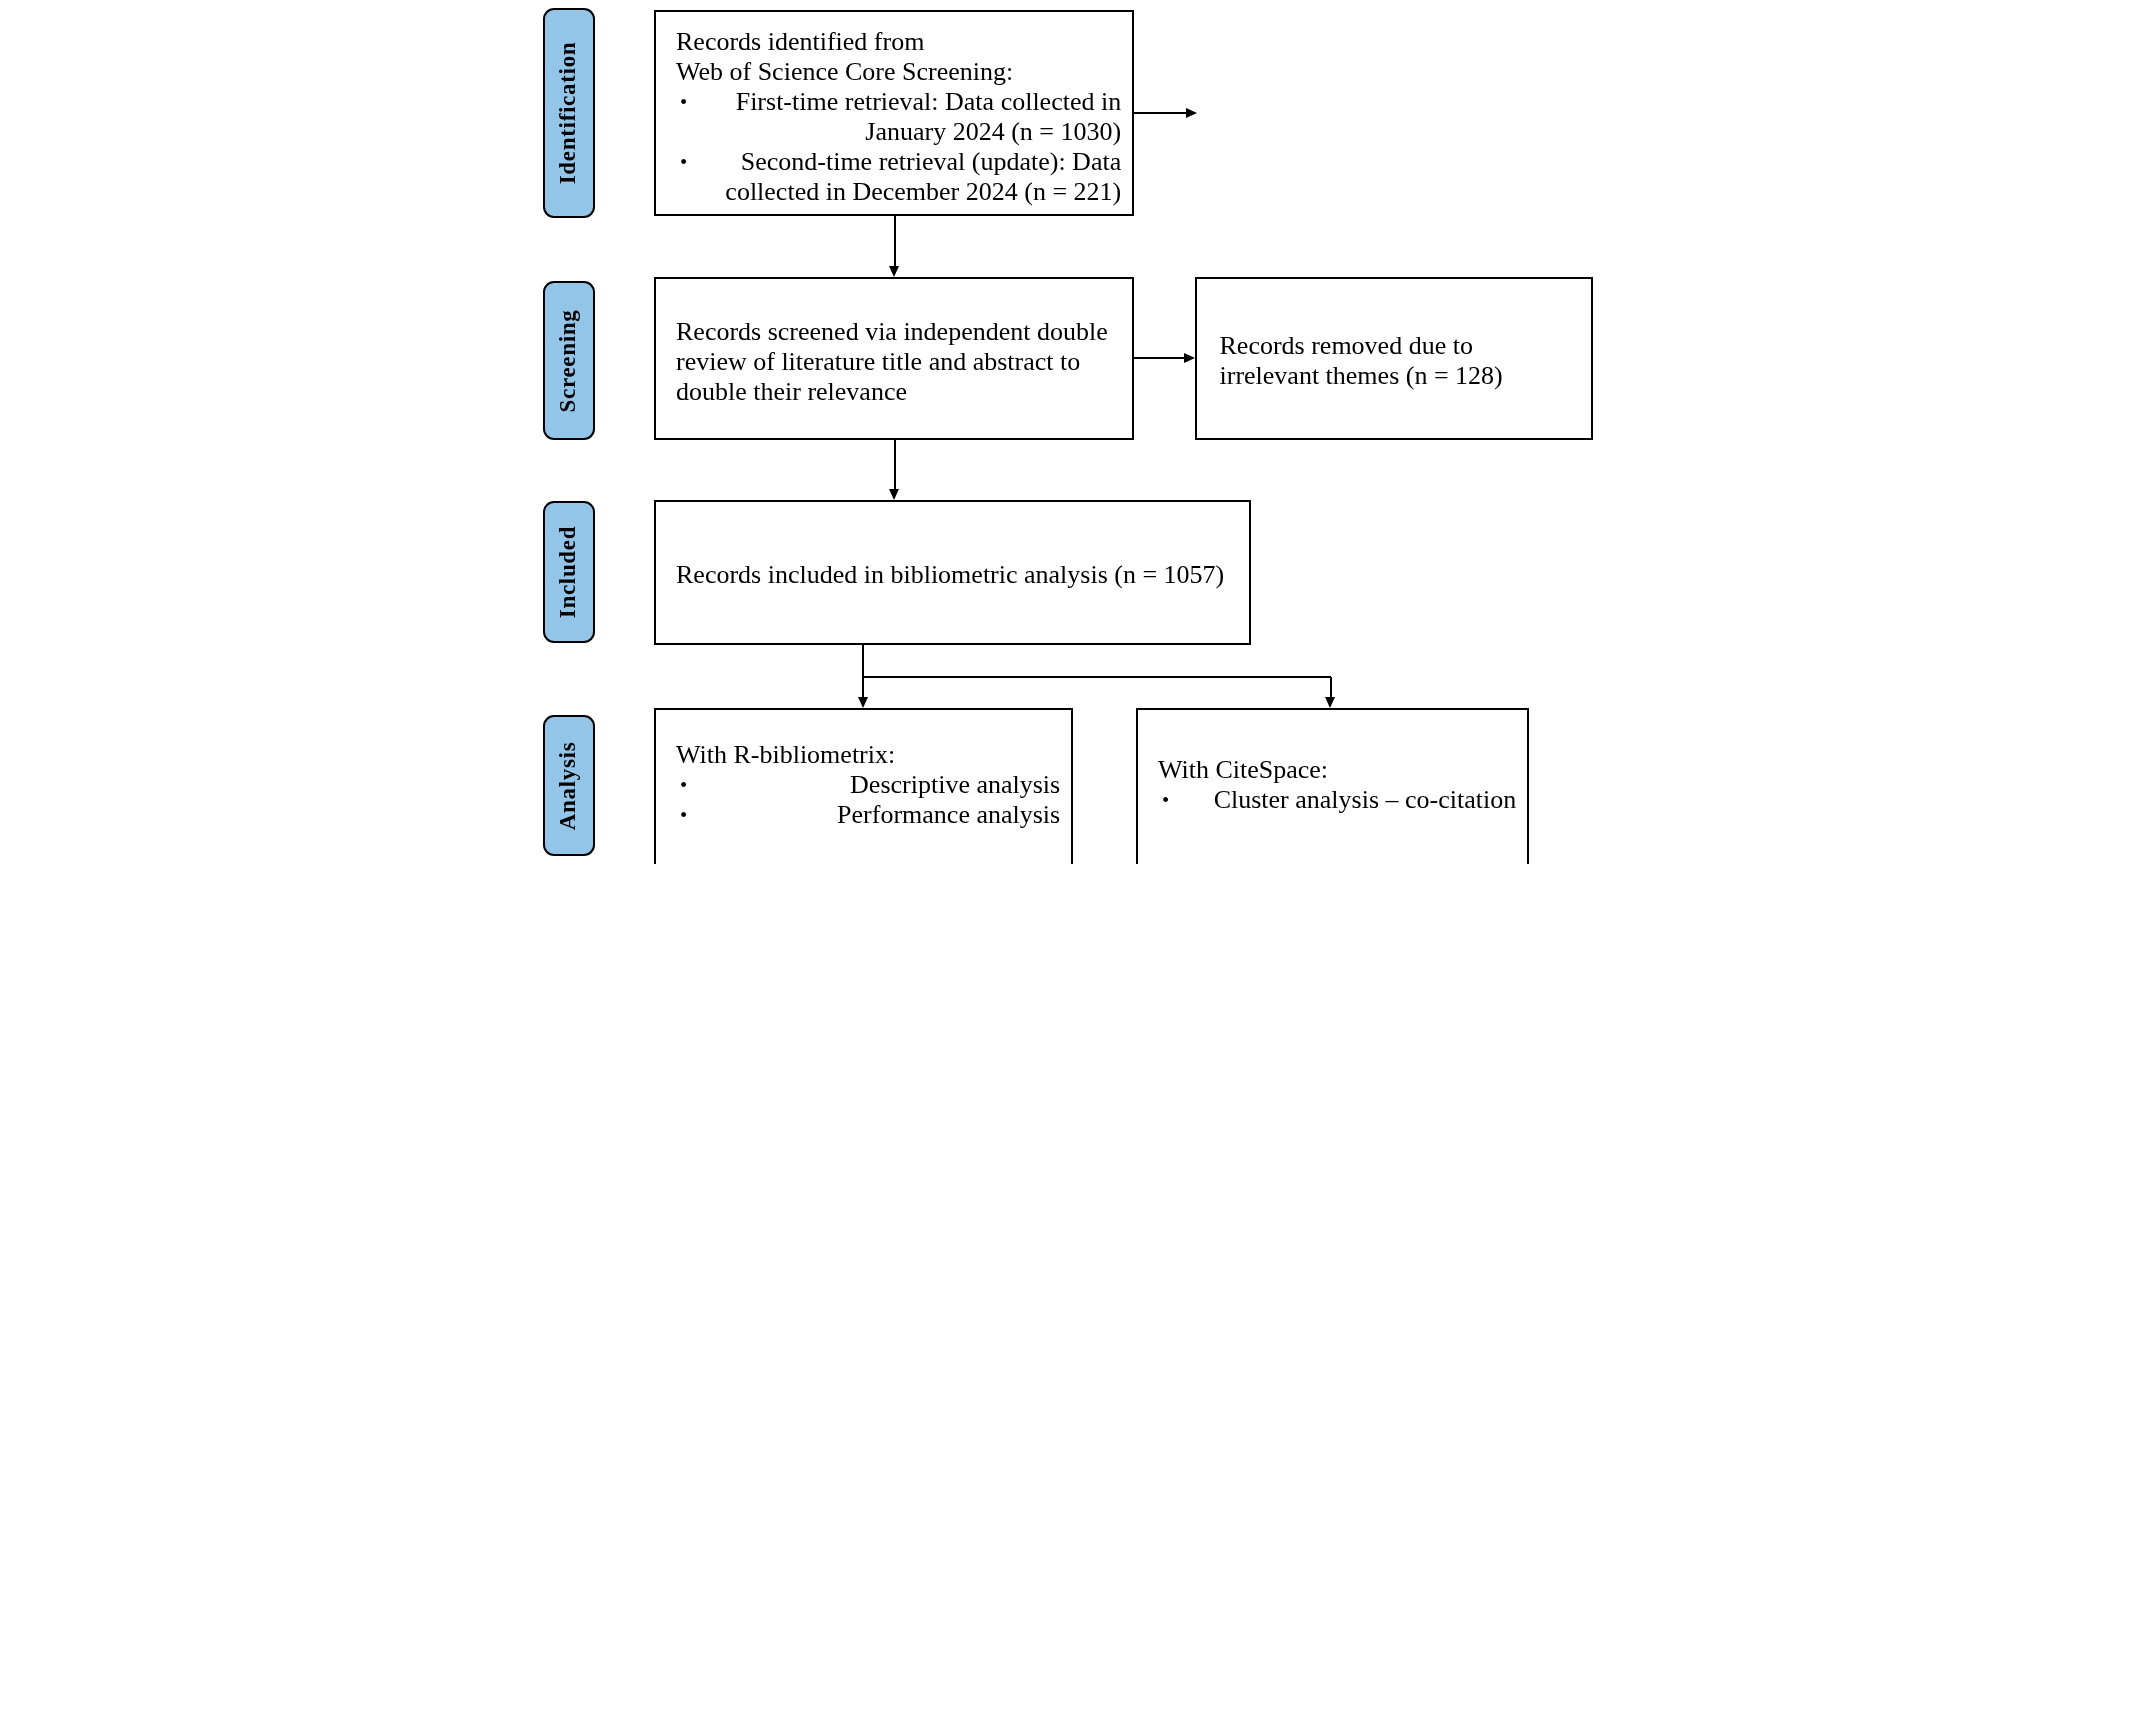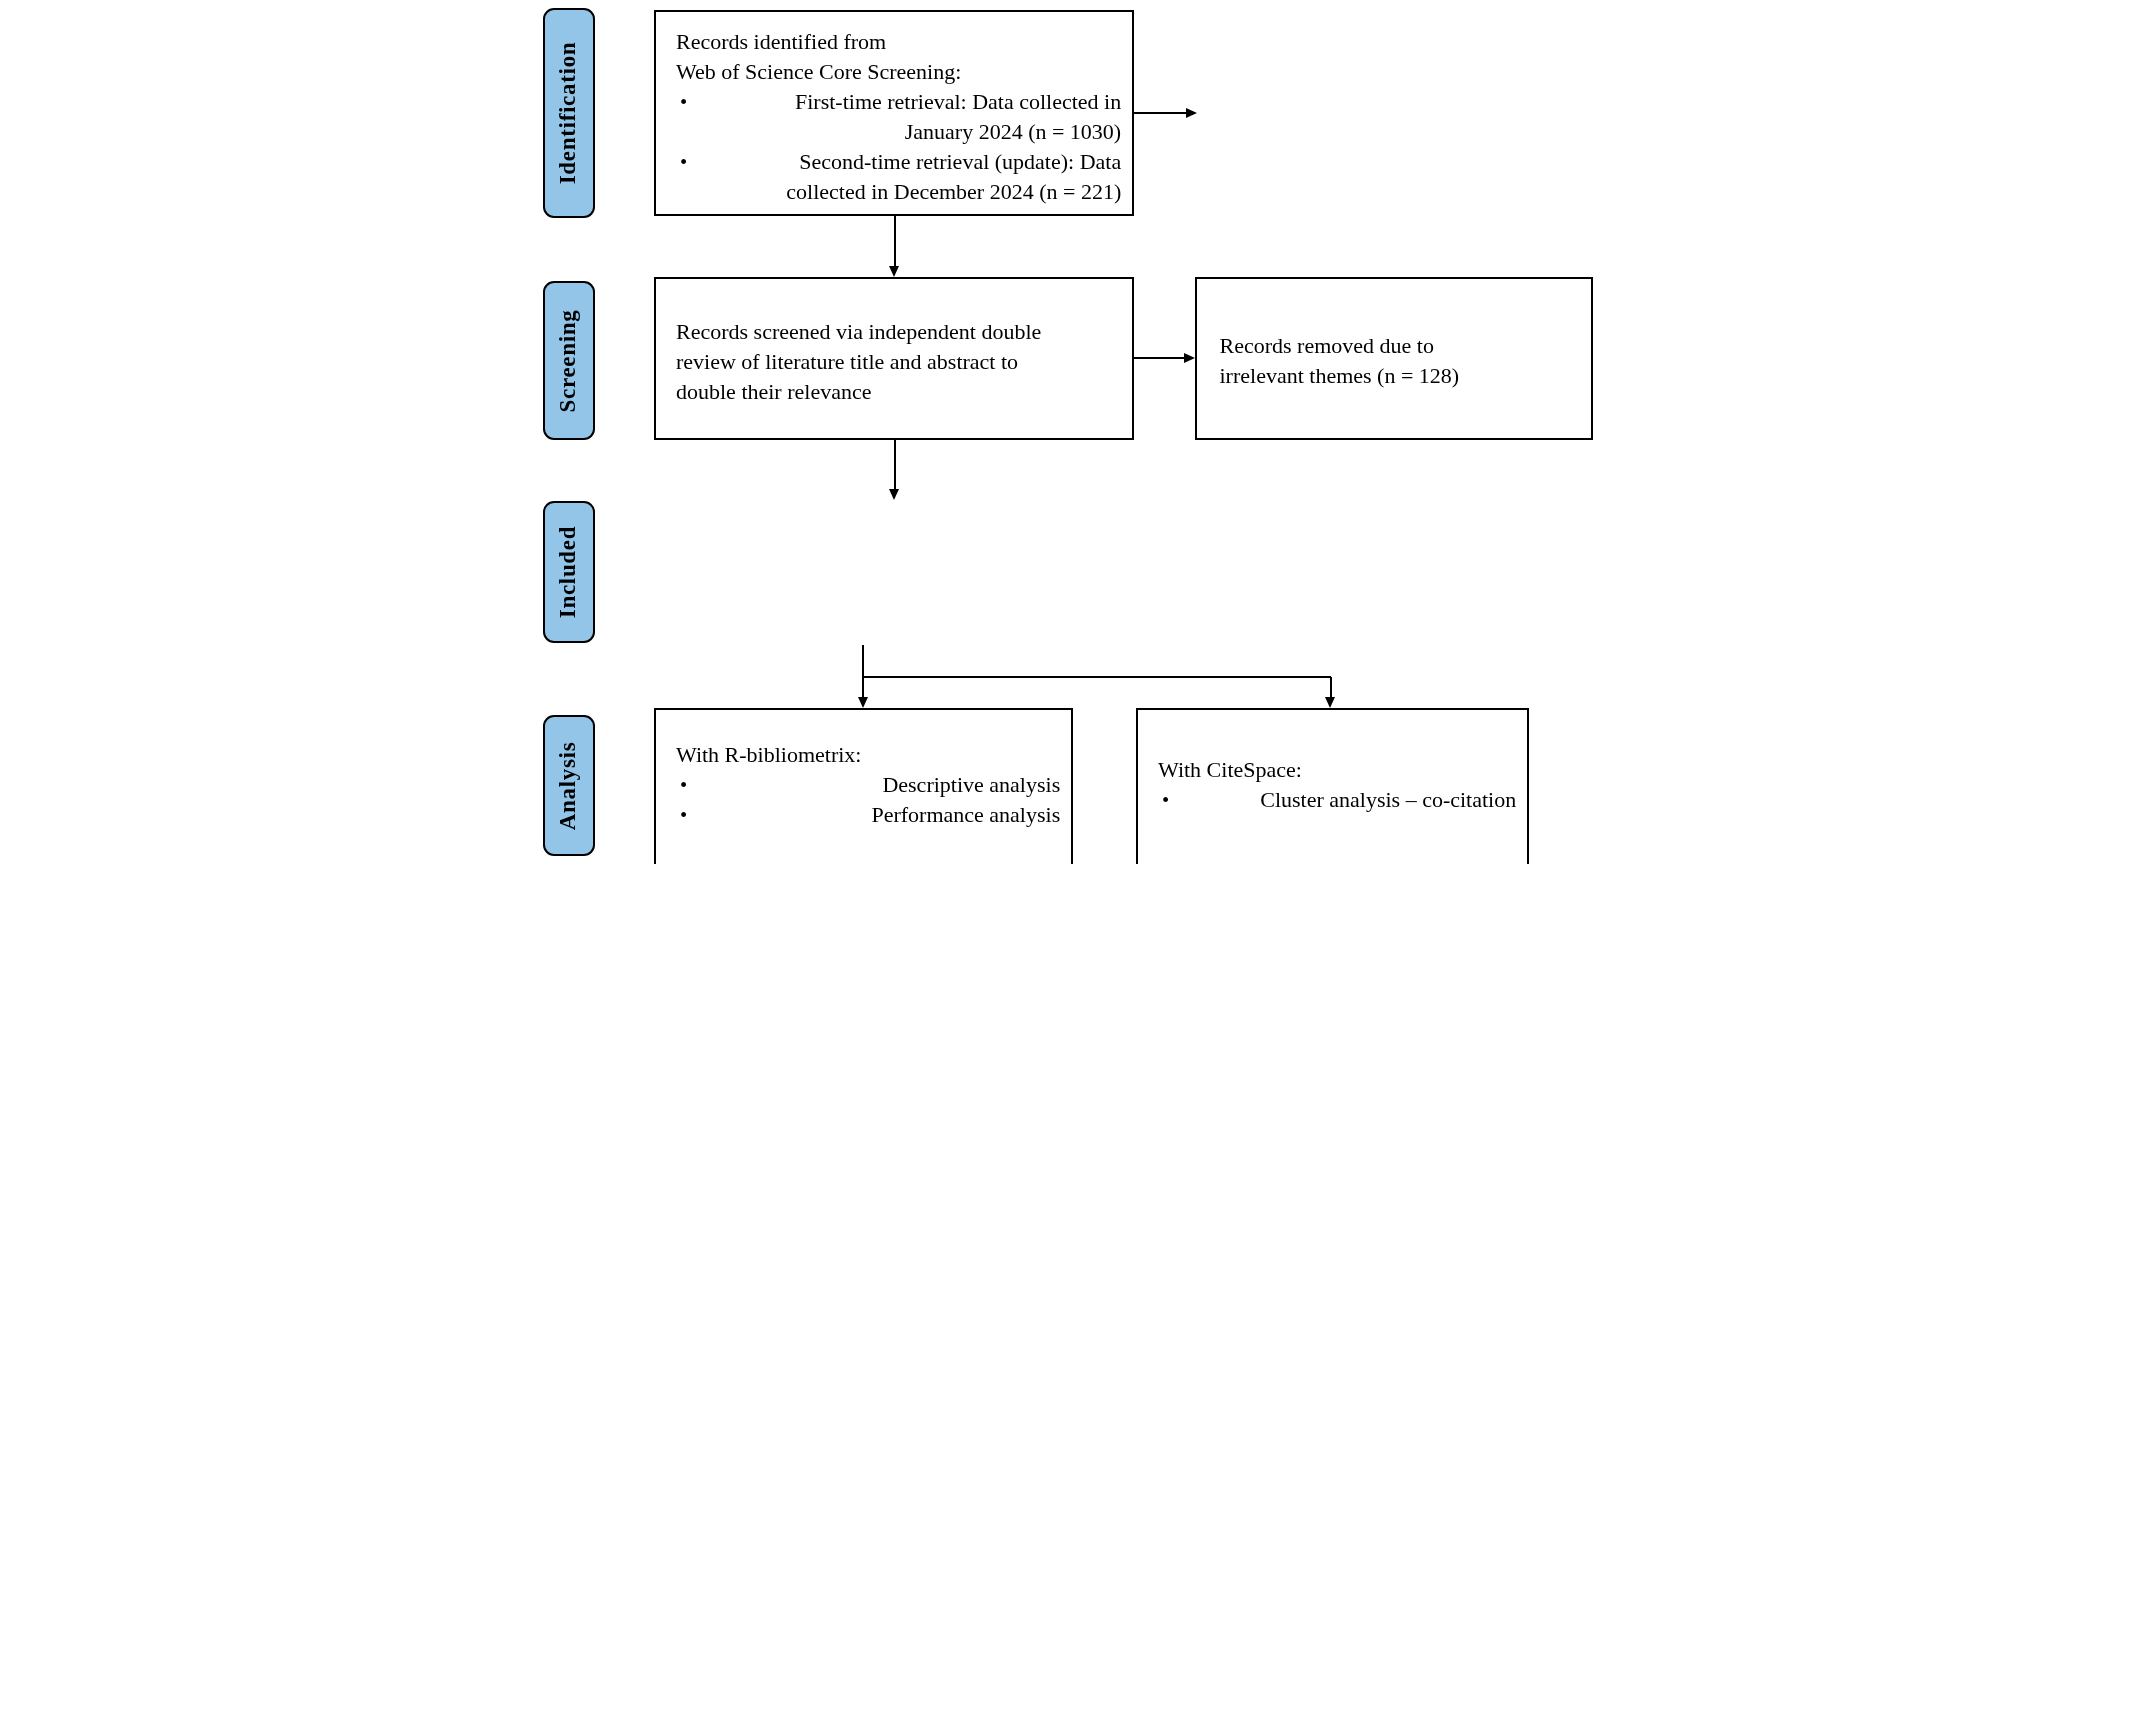--- a/index.html
+++ b/index.html
@@ -33,21 +33,21 @@
     font-size:23px;
     letter-spacing:0.7px;
   }
   
   .box{
     position:absolute;
     background:var(--paper);
     border:2.1px solid var(--ink);
     box-sizing:border-box;
   }
-  .tline{font-size:22px;line-height:30px;white-space:nowrap;}
+  .tline{font-size:26px;line-height:30px;white-space:nowrap;}
   .bullet-row{display:flex;}
   .marker{width:38px;padding-left:4.1px;box-sizing:border-box;font-size:20.5px;line-height:30px;flex:0 0 auto;}
   .btext{flex:1 1 auto;min-width:0;text-align:right;}
   .it{font-style:italic;}
   
   .line{position:absolute;background:var(--ink);}
   .arrow-r{position:absolute;width:0;height:0;border-top:5.5px solid transparent;border-bottom:5.5px solid transparent;border-left:11px solid var(--ink);}
   .arrow-d{position:absolute;width:0;height:0;border-left:5.5px solid transparent;border-right:5.5px solid transparent;border-top:11px solid var(--ink);}
 </style>
 </head>
@@ -92,20 +92,23 @@
     <div class="tline">Records screened via independent double</div>
     <div class="tline">review of literature title and abstract to</div>
     <div class="tline">double their relevance</div>
   </div>
 
   <div class="box" style="left:660px;top:277px;width:398px;height:163px;padding:52px 10.3px 0 23px">
     <div class="tline">Records removed due to</div>
     <div class="tline">irrelevant themes (n = 128)</div>
   </div>
 
+  <div class="box" style="left:119px;top:500px;width:597px;height:145px;padding:58px 10.3px 0 20.5px">
+    <div class="tline">Records included in bibliometric analysis (n = 1057)</div>
+  </div>
 
   <div class="box" style="left:119px;top:708px;width:419px;height:193px;padding:30px 10.3px 0 20.5px">
     <div class="tline">With R-bibliometrix:</div>
     <div class="bullet-row">
       <span class="marker">•</span>
       <div class="btext">
           <div class="tline">Descriptive analysis</div>
         </div>
     </div>
     <div class="bullet-row">

